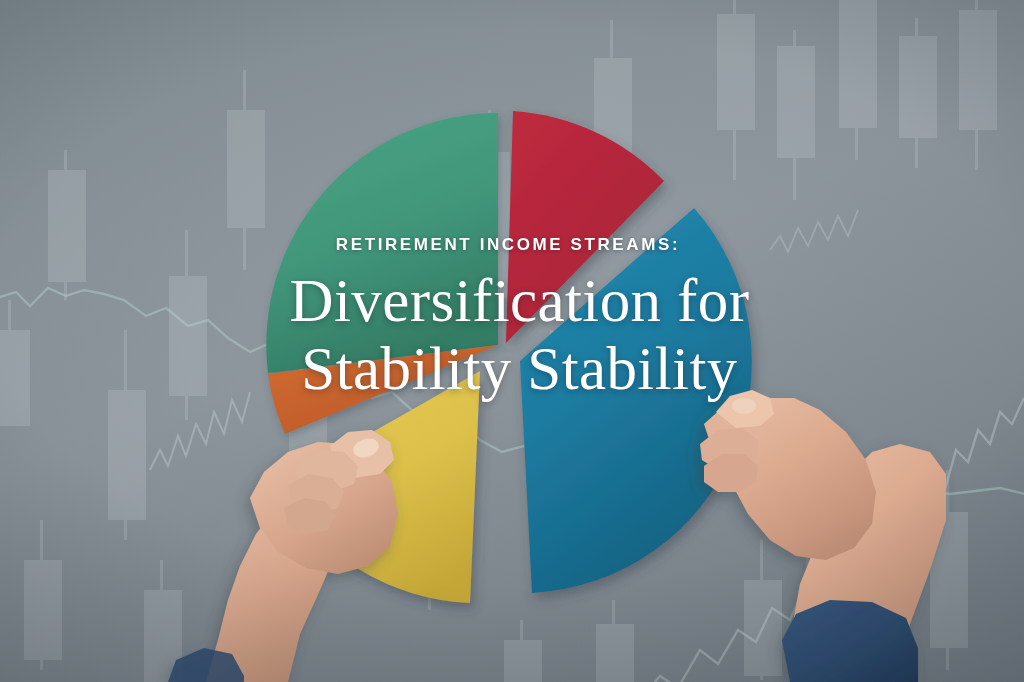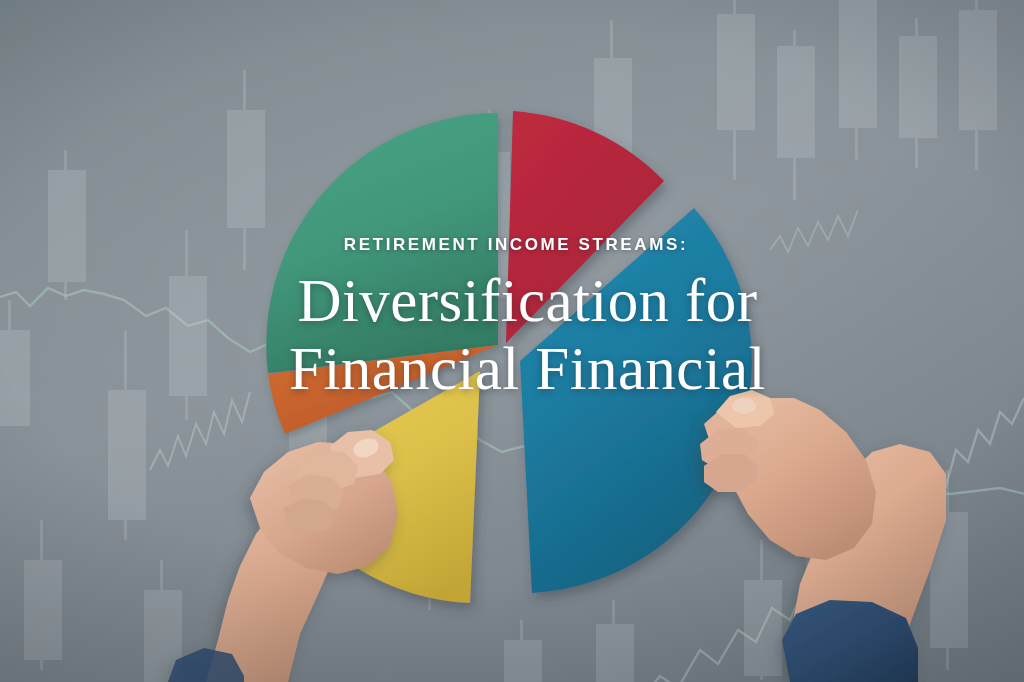--- a/index.html
+++ b/index.html
@@ -57,21 +57,21 @@
     height: 682px;
   }
   .pie-svg { position: absolute; left: 0; top: 0; }
 
   
   .hands-svg { position: absolute; left: 0; top: 0; }
 
   
   .text-block {
     position: absolute;
-    left: 16px;
+    left: 8px;
     top: 236px;
     width: 1000px;
     text-align: center;
     z-index: 40;
     pointer-events: none;
   }
   .eyebrow {
     color: #ffffff;
     font-family: "Liberation Sans", sans-serif;
     font-size: 17px;
@@ -299,17 +299,17 @@
       <path d="M 168 682 L 176 660 L 204 648 L 232 654 L 244 676 L 244 682 Z" fill="#2c4a6e" opacity="0.85"></path>
     </g>
   </svg>
 
   <div class="bg-vignette"></div>
 
   <div class="text-block">
     <div class="eyebrow">RETIREMENT INCOME STREAMS:</div>
     <h1 class="headline">
       <span class="ln">Diversification for</span>
-      <span class="ln">Financial Financial</span>
+      <span class="ln">Stability Stability</span>
     </h1>
   </div>
 
 </div>
 
 </body></html>

